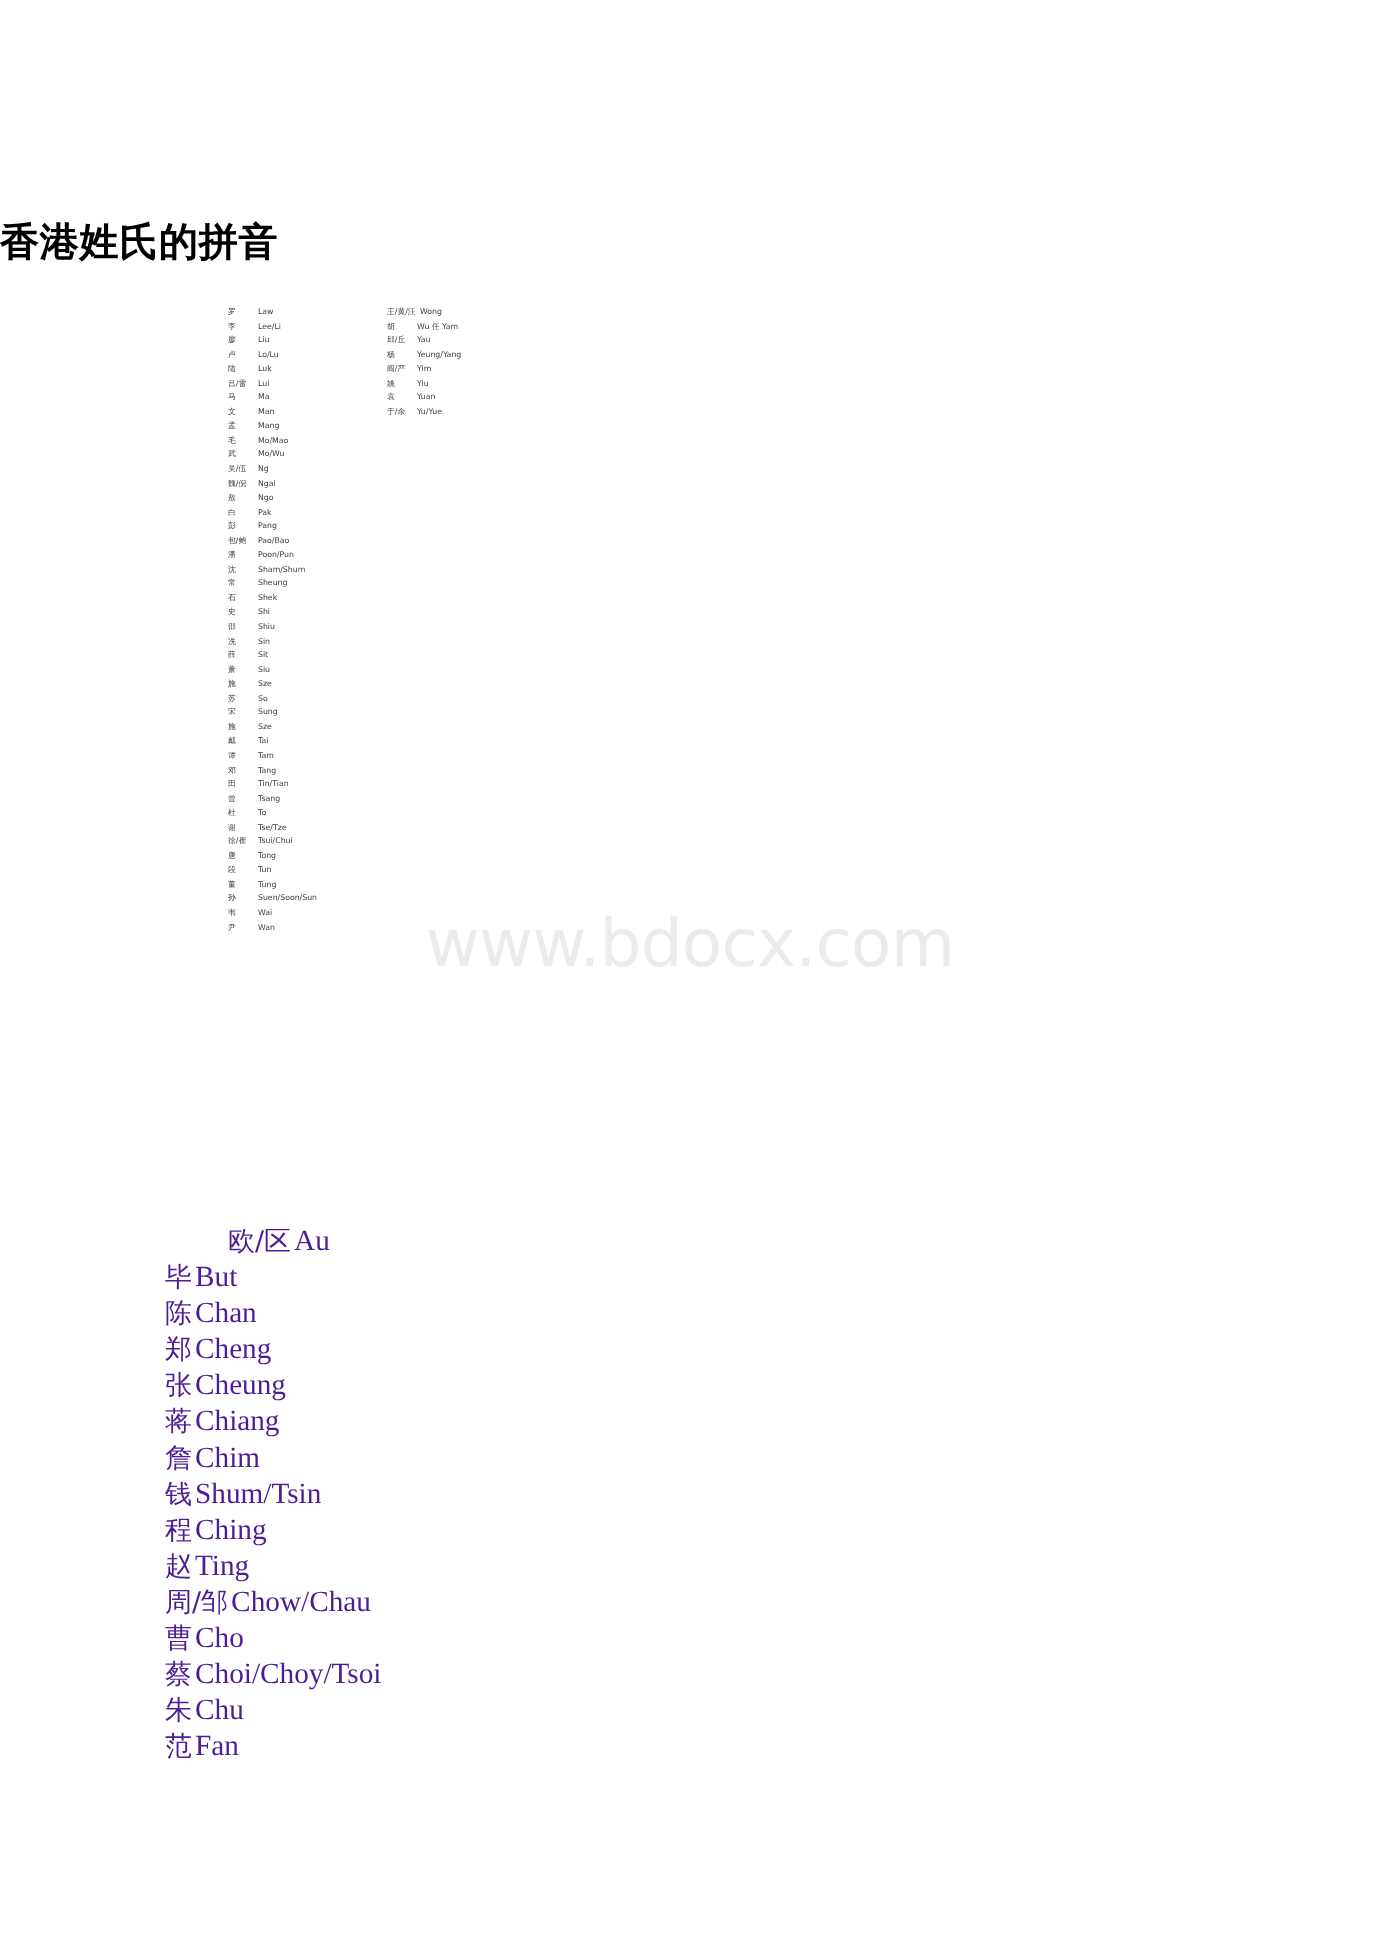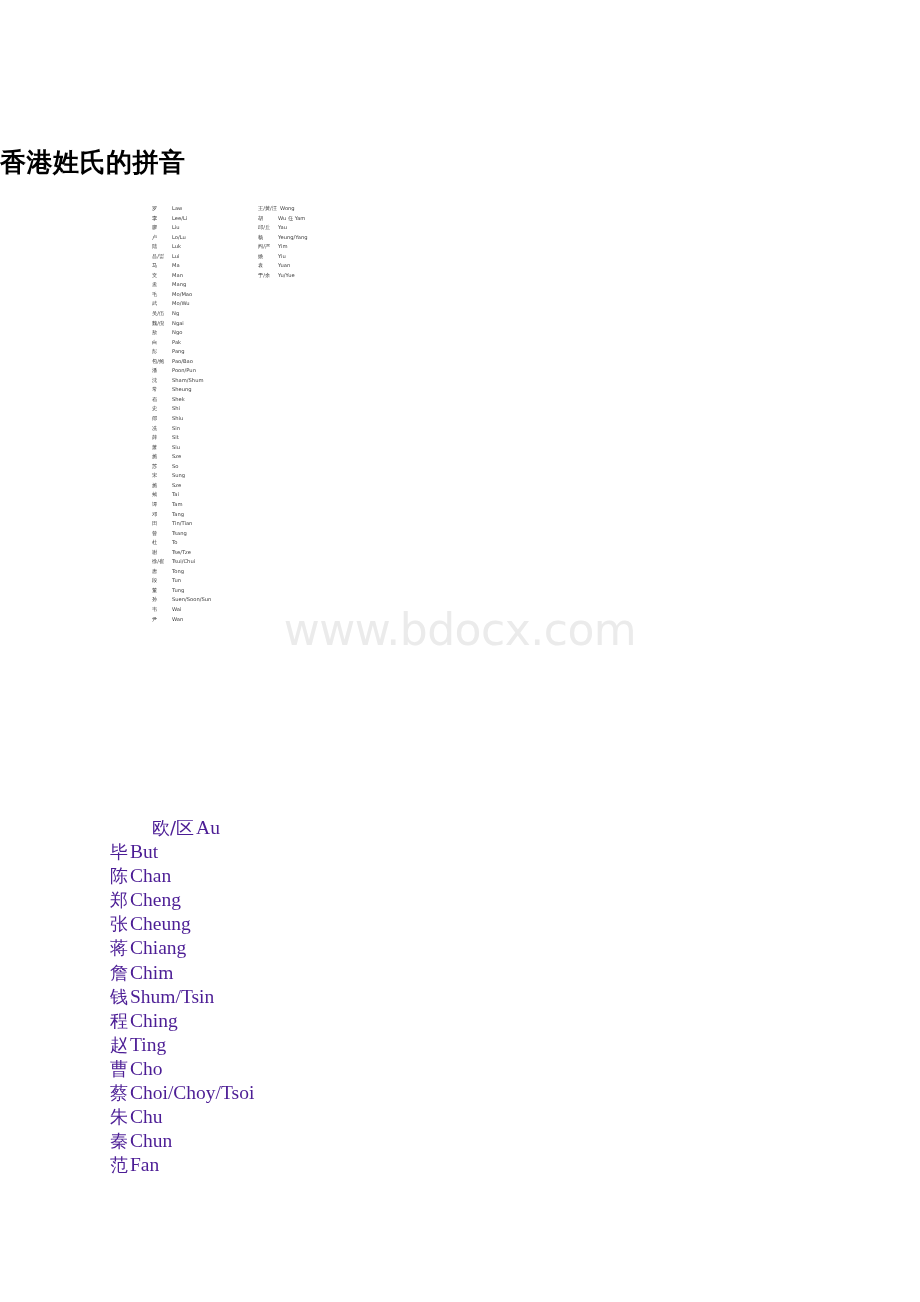--- a/index.html
+++ b/index.html
@@ -346,20 +346,20 @@
       <div class="big-row indented"><span class="han">欧/区</span><span class="rom">Au</span></div>
       <div class="big-row"><span class="han">毕</span><span class="rom">But</span></div>
       <div class="big-row"><span class="han">陈</span><span class="rom">Chan</span></div>
       <div class="big-row"><span class="han">郑</span><span class="rom">Cheng</span></div>
       <div class="big-row"><span class="han">张</span><span class="rom">Cheung</span></div>
       <div class="big-row"><span class="han">蒋</span><span class="rom">Chiang</span></div>
       <div class="big-row"><span class="han">詹</span><span class="rom">Chim</span></div>
       <div class="big-row"><span class="han">钱</span><span class="rom">Shum/Tsin</span></div>
       <div class="big-row"><span class="han">程</span><span class="rom">Ching</span></div>
       <div class="big-row"><span class="han">赵</span><span class="rom">Ting</span></div>
+      <div class="big-row"><span class="han">周/邹</span><span class="rom">Chow/Chau</span></div>
       <div class="big-row"><span class="han">曹</span><span class="rom">Cho</span></div>
       <div class="big-row"><span class="han">蔡</span><span class="rom">Choi/Choy/Tsoi</span></div>
       <div class="big-row"><span class="han">朱</span><span class="rom">Chu</span></div>
-      <div class="big-row"><span class="han">秦</span><span class="rom">Chun</span></div>
       <div class="big-row"><span class="han">范</span><span class="rom">Fan</span></div>
     </div>
 
 </div>
 
 </body></html>

